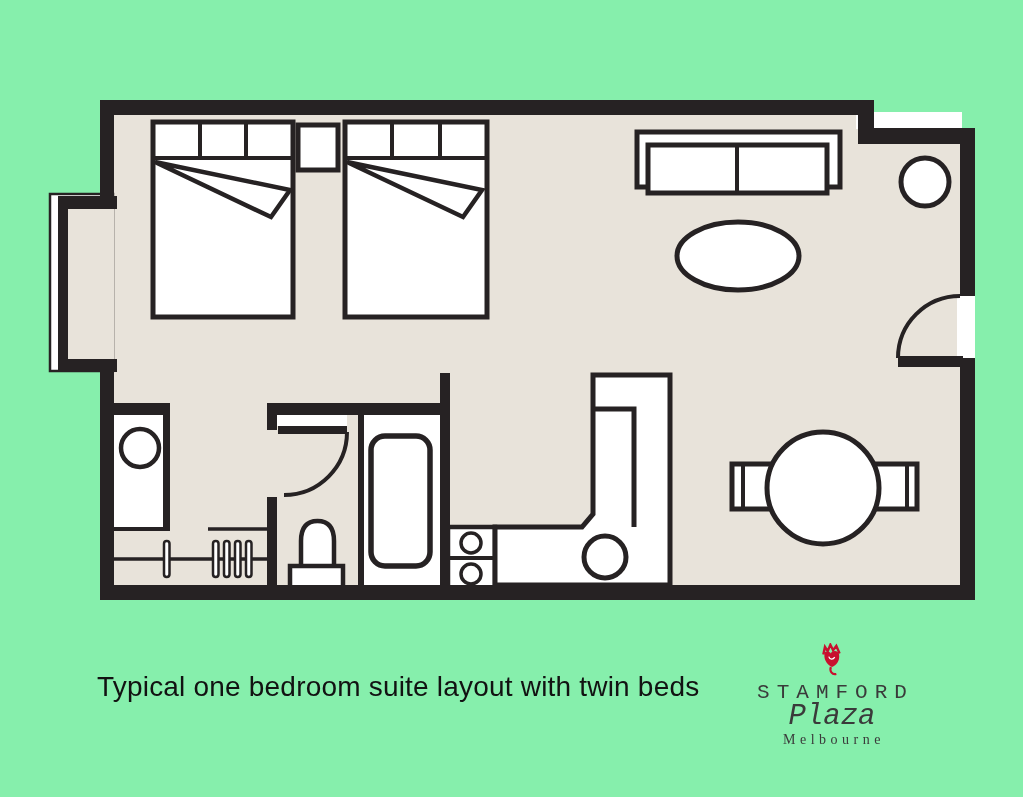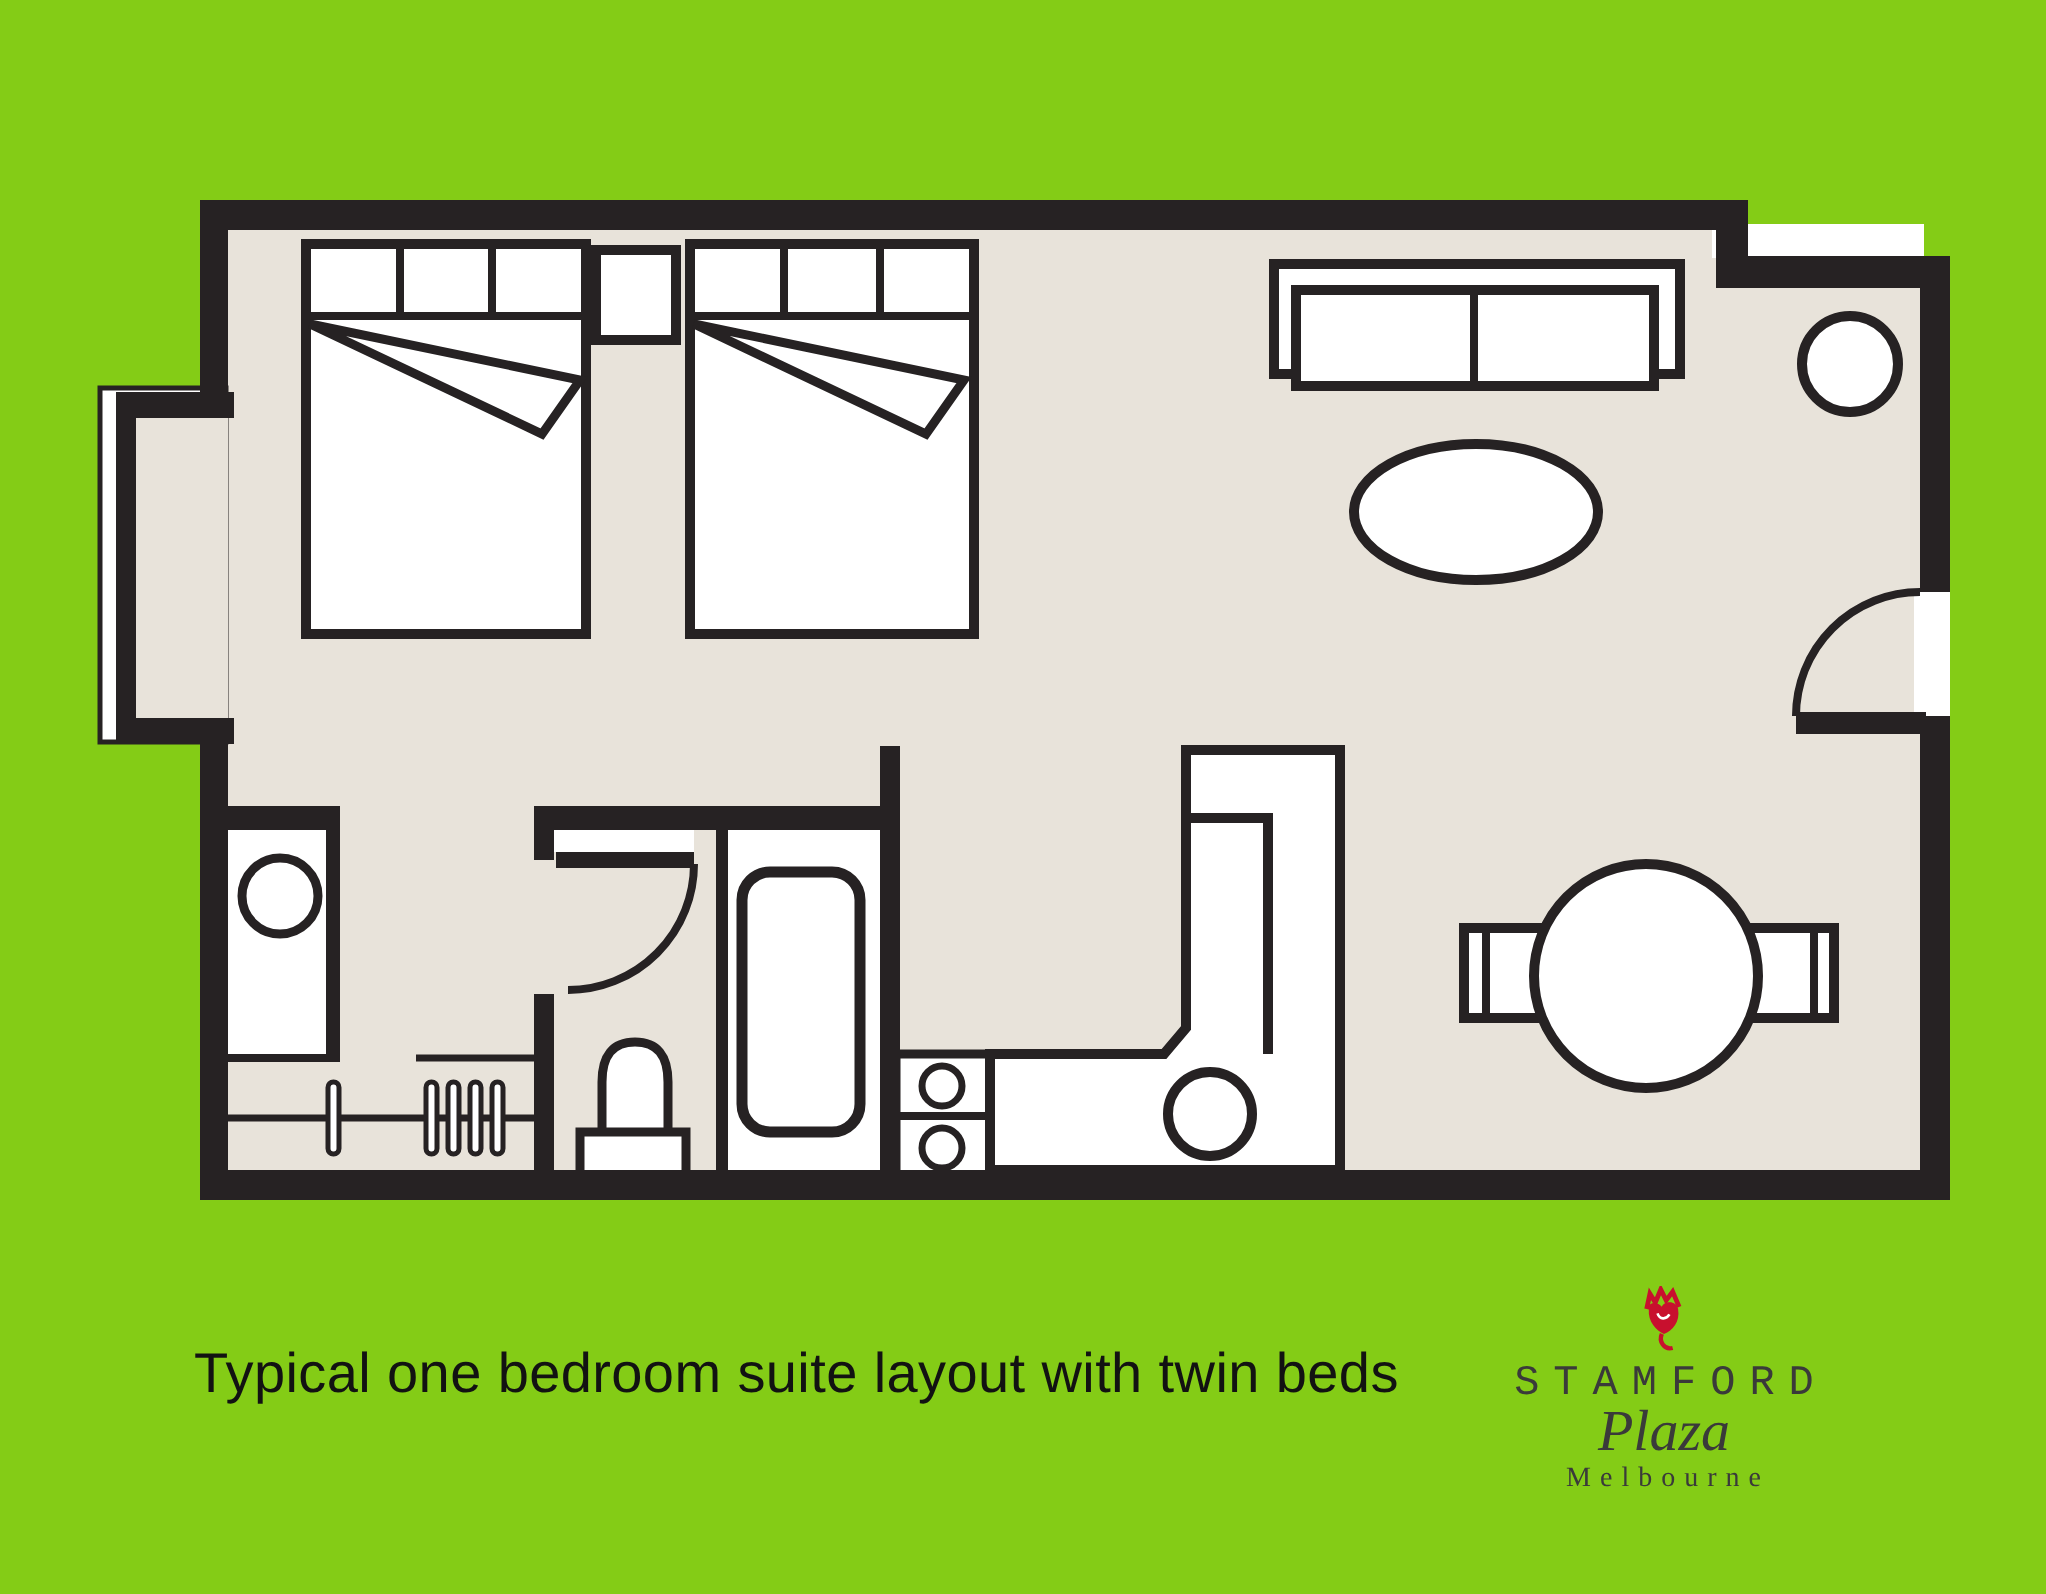--- a/index.html
+++ b/index.html
@@ -1,25 +1,25 @@
 <!DOCTYPE html>
 <html><head>
 <meta charset="utf-8">
 <style>
   html,body{margin:0;padding:0;background:#ffffff;}
-  .stage{position:relative;width:1023px;height:797px;background:#84cc16;overflow:hidden;
+  .stage{position:relative;width:1023px;height:797px;background:#86efac;overflow:hidden;
          font-family:"Liberation Sans",sans-serif;}
   .plan-svg{position:absolute;left:0;top:0;}
   .caption{position:absolute;left:97px;top:671px;font-size:28px;color:#121212;
            letter-spacing:0.2px;white-space:nowrap;font-weight:400;}
   .logo{position:absolute;left:723px;top:643px;width:218px;text-align:center;color:#3a3a3a;}
   .logo .rose{display:block;margin:0 auto 2px auto;}
   .logo .hotel{font-family:Liberation Mono, monospace;font-size:21px;letter-spacing:7px;
                margin-left:7px;line-height:1.1;}
-  .logo .script{font-family:Liberation Serif, serif;font-style:italic;font-size:29px;
+  .logo .script{font-family:Liberation Mono, monospace;font-style:italic;font-size:29px;
                 line-height:1.0;margin-top:-2px;}
   .logo .city{font-family:Liberation Serif, serif;font-size:14px;letter-spacing:4.5px;
               margin-left:4px;line-height:1.1;margin-top:1px;}
 </style>
 </head>
 <body>
 
 <div class="stage">
 
   <svg class="plan-svg" width="1023" height="797" viewBox="0 0 1023 797">

